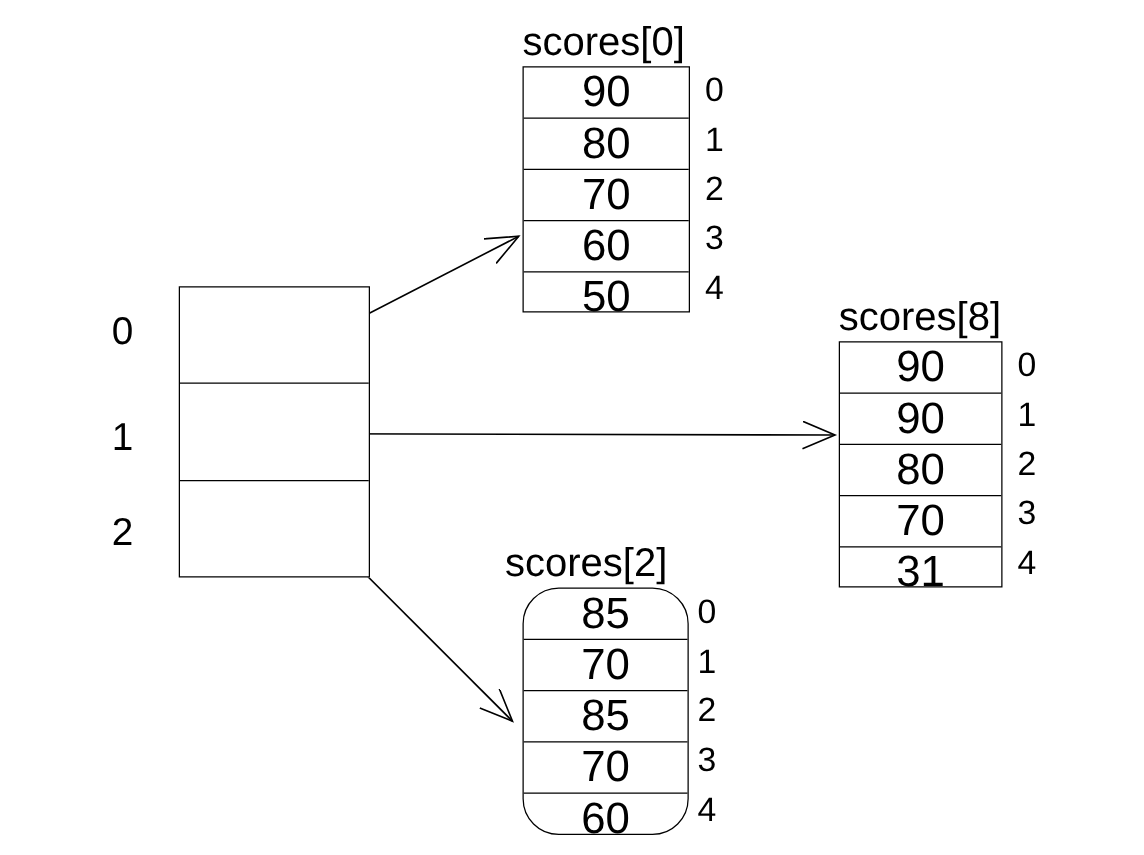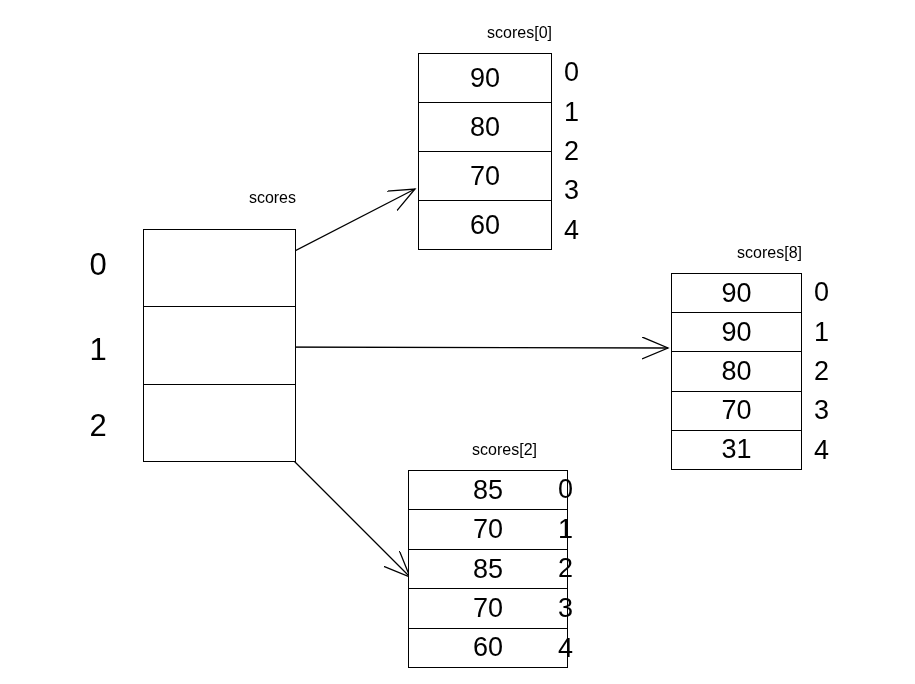--- a/index.html
+++ b/index.html
@@ -13,40 +13,40 @@
     overflow: hidden;
   }
   .arrows-svg {
     position: absolute;
     left: 0; top: 0;
     width: 915px; height: 684px;
     pointer-events: none;
   }
   .diagram-title {
     position: absolute;
-    font-size: 16px;
+    font-size: 32px;
     line-height: 30px;
-    text-align: right;
+    text-align: left;
     white-space: nowrap;
   }
   .cell-box {
     position: absolute;
     box-sizing: border-box;
     border: 1.5px solid #000000;
     display: flex;
     flex-direction: column;
     background: #ffffff;
   }
   .cell-box .row {
     flex: 1;
     border-bottom: 1.5px solid #000000;
     display: flex;
     align-items: center;
     justify-content: center;
-    font-size: 27px;
+    font-size: 35px;
   }
   .cell-box .row:last-child { border-bottom: none; }
   .idx-col {
     position: absolute;
     display: flex;
     flex-direction: column;
     width: 34px;
   }
   .idx-col .idx {
     flex: 1;
@@ -74,38 +74,38 @@
     <defs>
       <marker id="openhead" markerUnits="userSpaceOnUse" markerWidth="32" markerHeight="26" refX="26" refY="11" orient="auto">
         <polyline points="0,0 26,11 0,22" fill="none" stroke="#000000" stroke-width="1.3"></polyline>
       </marker>
     </defs>
     <line x1="252" y1="273" x2="415" y2="189" stroke="#000000" stroke-width="1.3" marker-end="url(#openhead)"></line>
     <line x1="253" y1="347" x2="668" y2="348" stroke="#000000" stroke-width="1.3" marker-end="url(#openhead)"></line>
     <line x1="254" y1="421" x2="410" y2="577" stroke="#000000" stroke-width="1.3" marker-end="url(#openhead)"></line>
   </svg>
 
-  <div class="diagram-title" style="left:143px; top:183px; width:153px;">scores</div>
 
   <div class="cell-box" style="left:143px; top:229px; width:153px; height:233px;">
     <div class="row"></div>
     <div class="row"></div>
     <div class="row"></div>
   </div>
 
   <div class="main-idx" style="left:81px; top:247px;">0</div>
   <div class="main-idx" style="left:81px; top:332px;">1</div>
   <div class="main-idx" style="left:81px; top:408px;">2</div>
 
   <div class="diagram-title" style="left:418px; top:18px; width:134px;">scores[0]</div>
   <div class="cell-box" style="left:418px; top:53px; width:134px; height:197px;">
     <div class="row">90</div>
     <div class="row">80</div>
     <div class="row">70</div>
     <div class="row">60</div>
+    <div class="row">50</div>
   </div>
   <div class="idx-col" style="left:560px; top:53px; height:197px;">
     <div class="idx">0</div>
     <div class="idx">1</div>
     <div class="idx">2</div>
     <div class="idx">3</div>
     <div class="idx">4</div>
   </div>
 
   <div class="diagram-title" style="left:671px; top:238px; width:131px;">scores[8]</div>
@@ -118,21 +118,21 @@
   </div>
   <div class="idx-col" style="left:810px; top:273px; height:197px;">
     <div class="idx">0</div>
     <div class="idx">1</div>
     <div class="idx">2</div>
     <div class="idx">3</div>
     <div class="idx">4</div>
   </div>
 
   <div class="diagram-title" style="left:404px; top:435px; width:133px;">scores[2]</div>
-  <div class="cell-box" style="left:408px; top:470px; width:160px; height:198px;">
+  <div class="cell-box" style="left:418px; top:470px; width:133px; height:198px;border-radius:29px;">
     <div class="row">85</div>
     <div class="row">70</div>
     <div class="row">85</div>
     <div class="row">70</div>
     <div class="row">60</div>
   </div>
   <div class="idx-col" style="left:554px; top:470px; height:198px;">
     <div class="idx">0</div>
     <div class="idx">1</div>
     <div class="idx">2</div>

